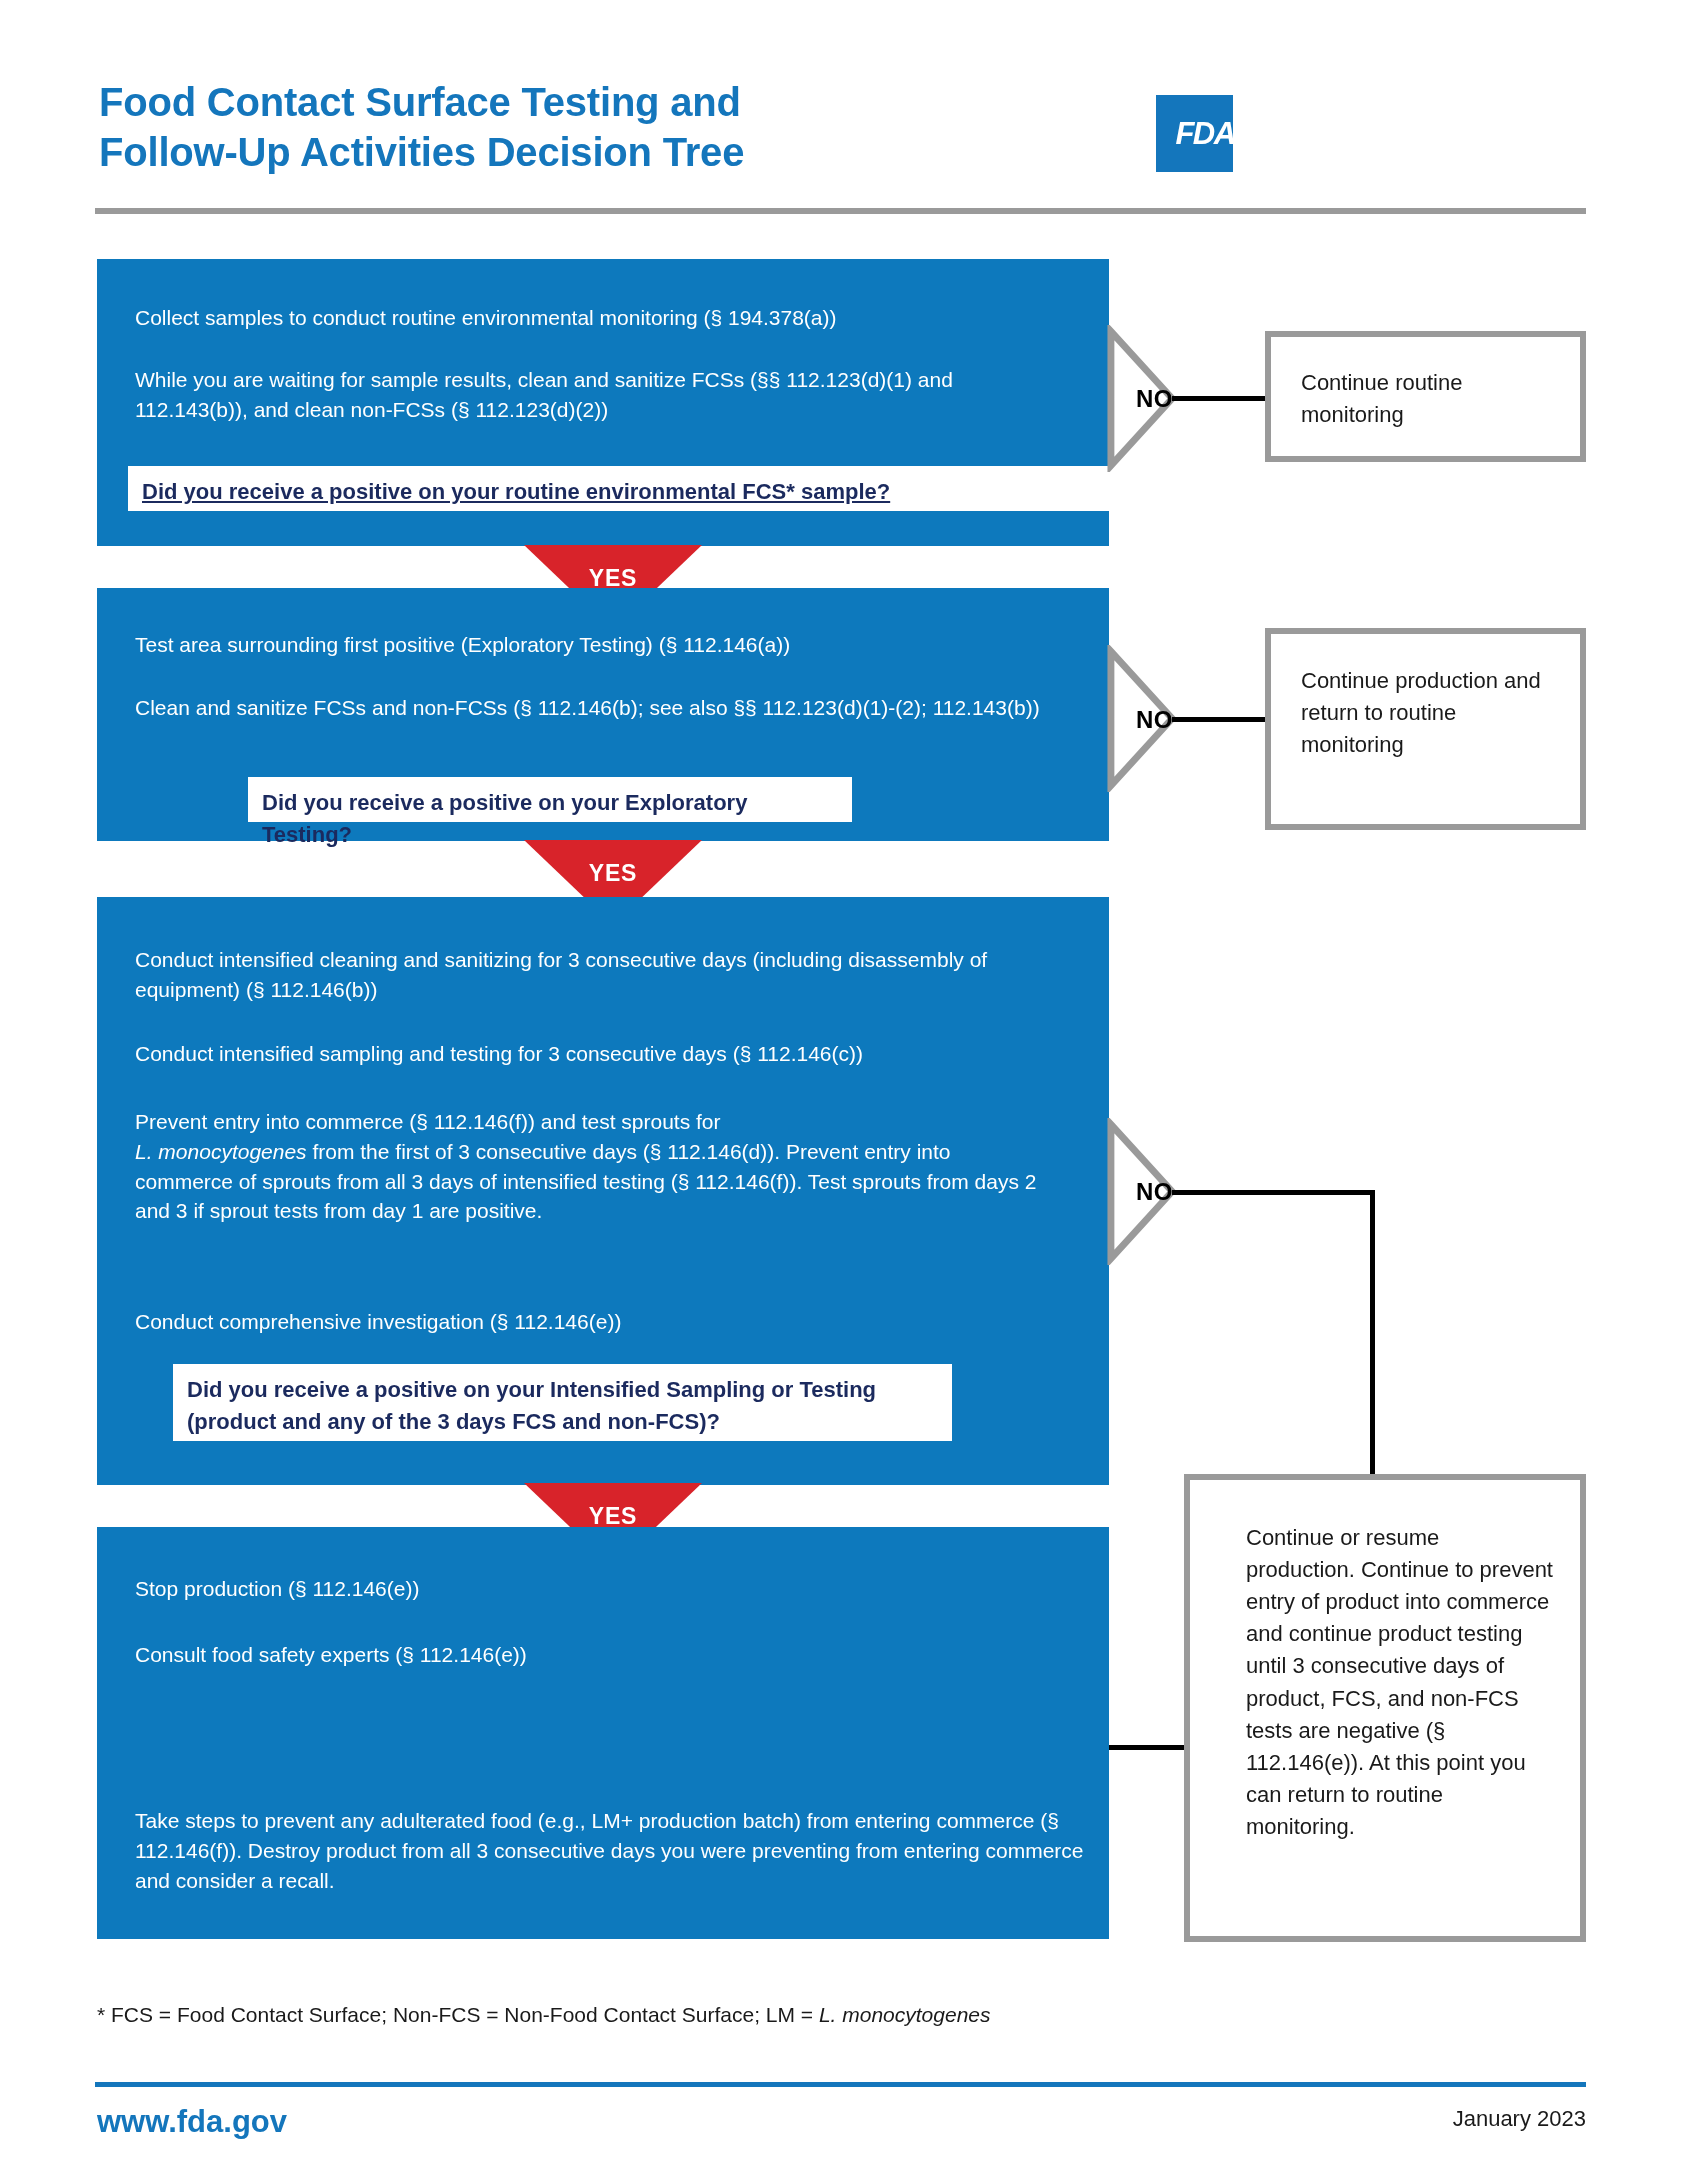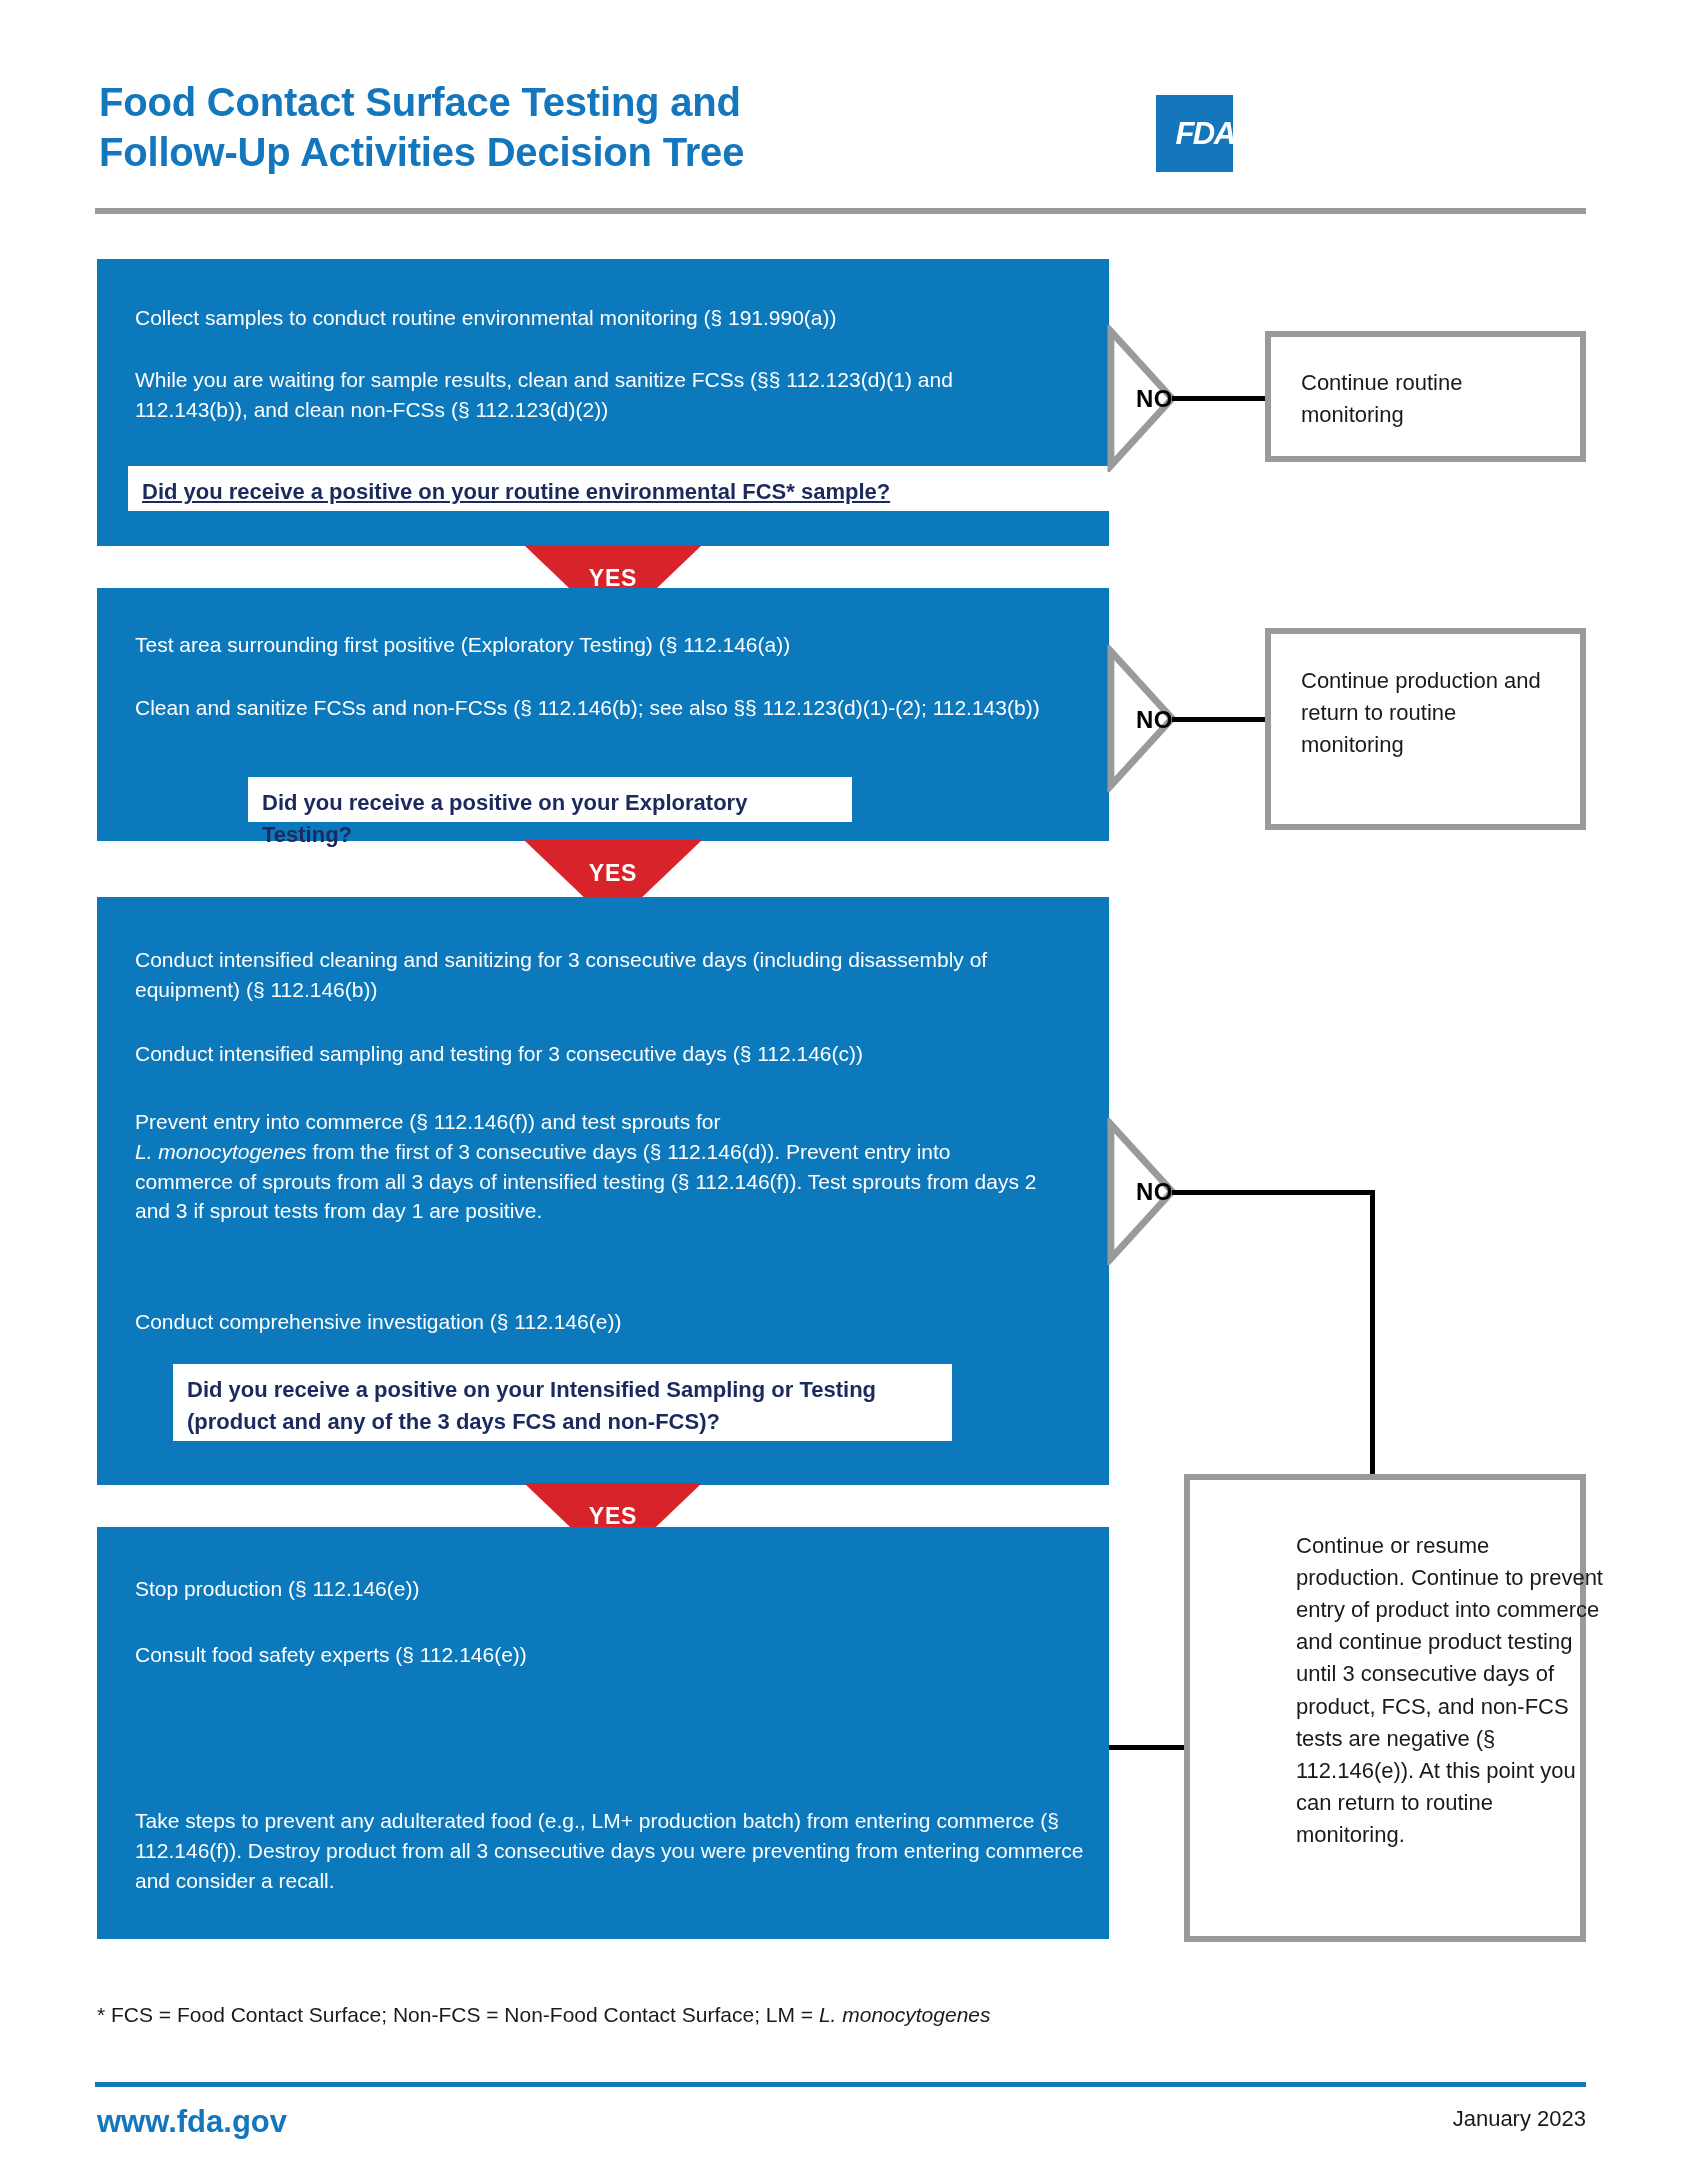--- a/index.html
+++ b/index.html
@@ -228,21 +228,21 @@
 
   <div id="fda-logo">
     <div id="fda-mark"></div>
     <div id="fda-mark-text">FDA</div>
   </div>
 
   <div id="header-rule"></div>
 
   <div class="bluebox" style="left:97px; top:259px; width:1012px; height:287px;">
   </div>
-  <div class="blue-para" style="left:135px; top:303px; width:921px;">Collect samples to conduct routine environmental monitoring (§ 191.990(a))</div>
+  <div class="blue-para" style="left:135px; top:303px; width:921px;">Collect samples to conduct routine environmental monitoring (§ 194.378(a))</div>
   <div class="blue-para" style="left:135px; top:365px; width:861px;">While you are waiting for sample results, clean and sanitize FCSs (§§ 112.123(d)(1) and 112.143(b)), and clean non-FCSs (§ 112.123(d)(2))</div>
   <div class="qbox" style="left:128px; top:466px; width:1026px; height:45px;text-decoration:underline;">Did you receive a positive on your routine environmental FCS* sample?</div>
 
   <div class="no-arrow" style="left:1105px; top:325px;">
     <svg width="73" height="147" viewBox="0 0 74 148">
       <polygon points="6,6 68,74 6,142" fill="#ffffff" stroke="#9a9a9a" stroke-width="7" stroke-linejoin="miter"></polygon>
     </svg>
   </div>
   <div class="no-label" style="left:1136px; top:385px;">NO</div>
   <div class="conn" style="left:1172px; top:396px; width:95px; height:5px;"></div>
@@ -302,21 +302,21 @@
 
   <div class="bluebox" style="left:97px; top:1527px; width:1012px; height:412px;">
   </div>
   <div class="blue-para" style="left:135px; top:1574px; width:916px;">Stop production (§ 112.146(e))</div>
   <div class="blue-para" style="left:135px; top:1640px; width:916px;">Consult food safety experts (§ 112.146(e))</div>
   <div class="blue-para" style="left:135px; top:1806px; width:950px;">Take steps to prevent any adulterated food (e.g., LM+ production batch) from entering commerce (§ 112.146(f)).  Destroy product from all 3 consecutive days you were preventing from entering commerce and consider a recall.</div>
 
   <div class="conn" style="left:1109px; top:1745px; width:161px; height:5px;"></div>
 
   <div class="outbox" style="left:1184px; top:1474px; width:402px; height:468px;"></div>
-  <div class="outbox-text" style="left:1296px; top:1522px; width:307px;margin-top:8px;">Continue or resume production. Continue to prevent entry of product into commerce and continue product testing until 3 consecutive days of product, FCS, and non-FCS tests are negative (§ 112.146(e)). At this point you can return to routine monitoring.</div>
+  <div class="outbox-text" style="left:1246px; top:1522px; width:307px;">Continue or resume production. Continue to prevent entry of product into commerce and continue product testing until 3 consecutive days of product, FCS, and non-FCS tests are negative (§ 112.146(e)). At this point you can return to routine monitoring.</div>
 
   <div id="footnote"><span>* FCS = Food Contact Surface; Non-FCS = Non-Food Contact Surface; LM = </span><i>L. monocytogenes</i></div>
 
   <div id="footer-rule"></div>
   <div id="footer-url">www.fda.gov</div>
   <div id="footer-date">January 2023</div>
 
 </div>
 
 

